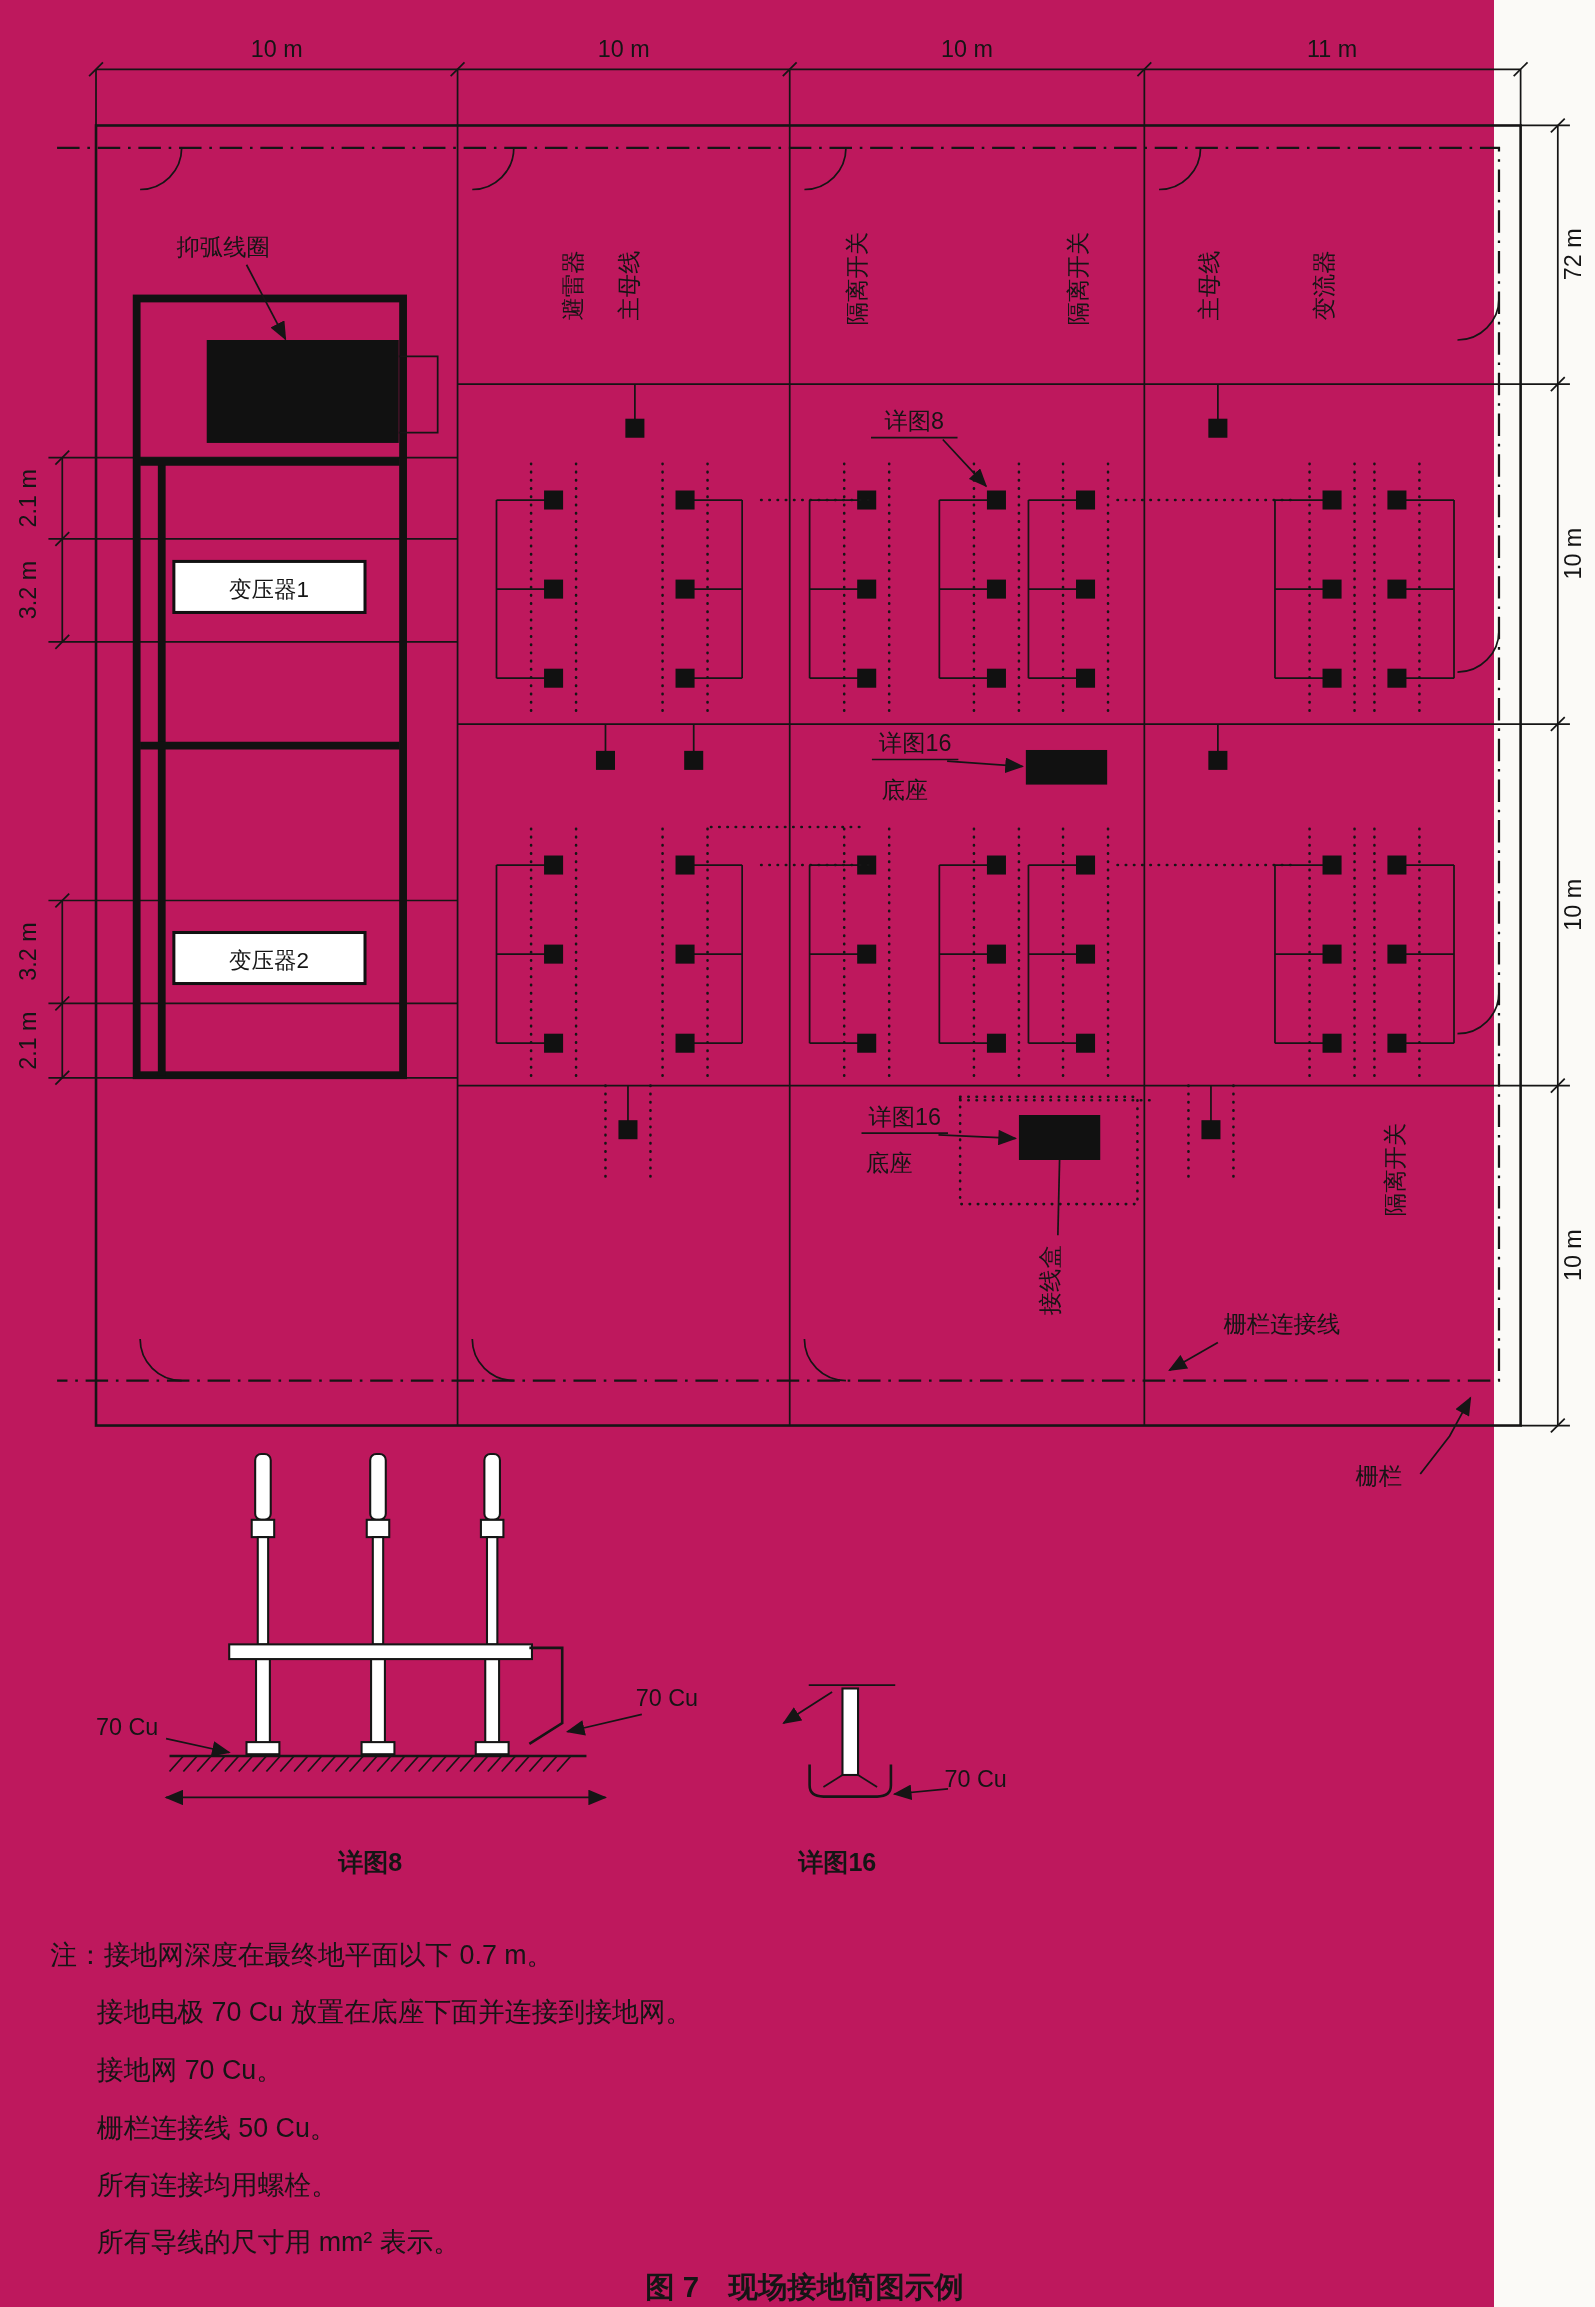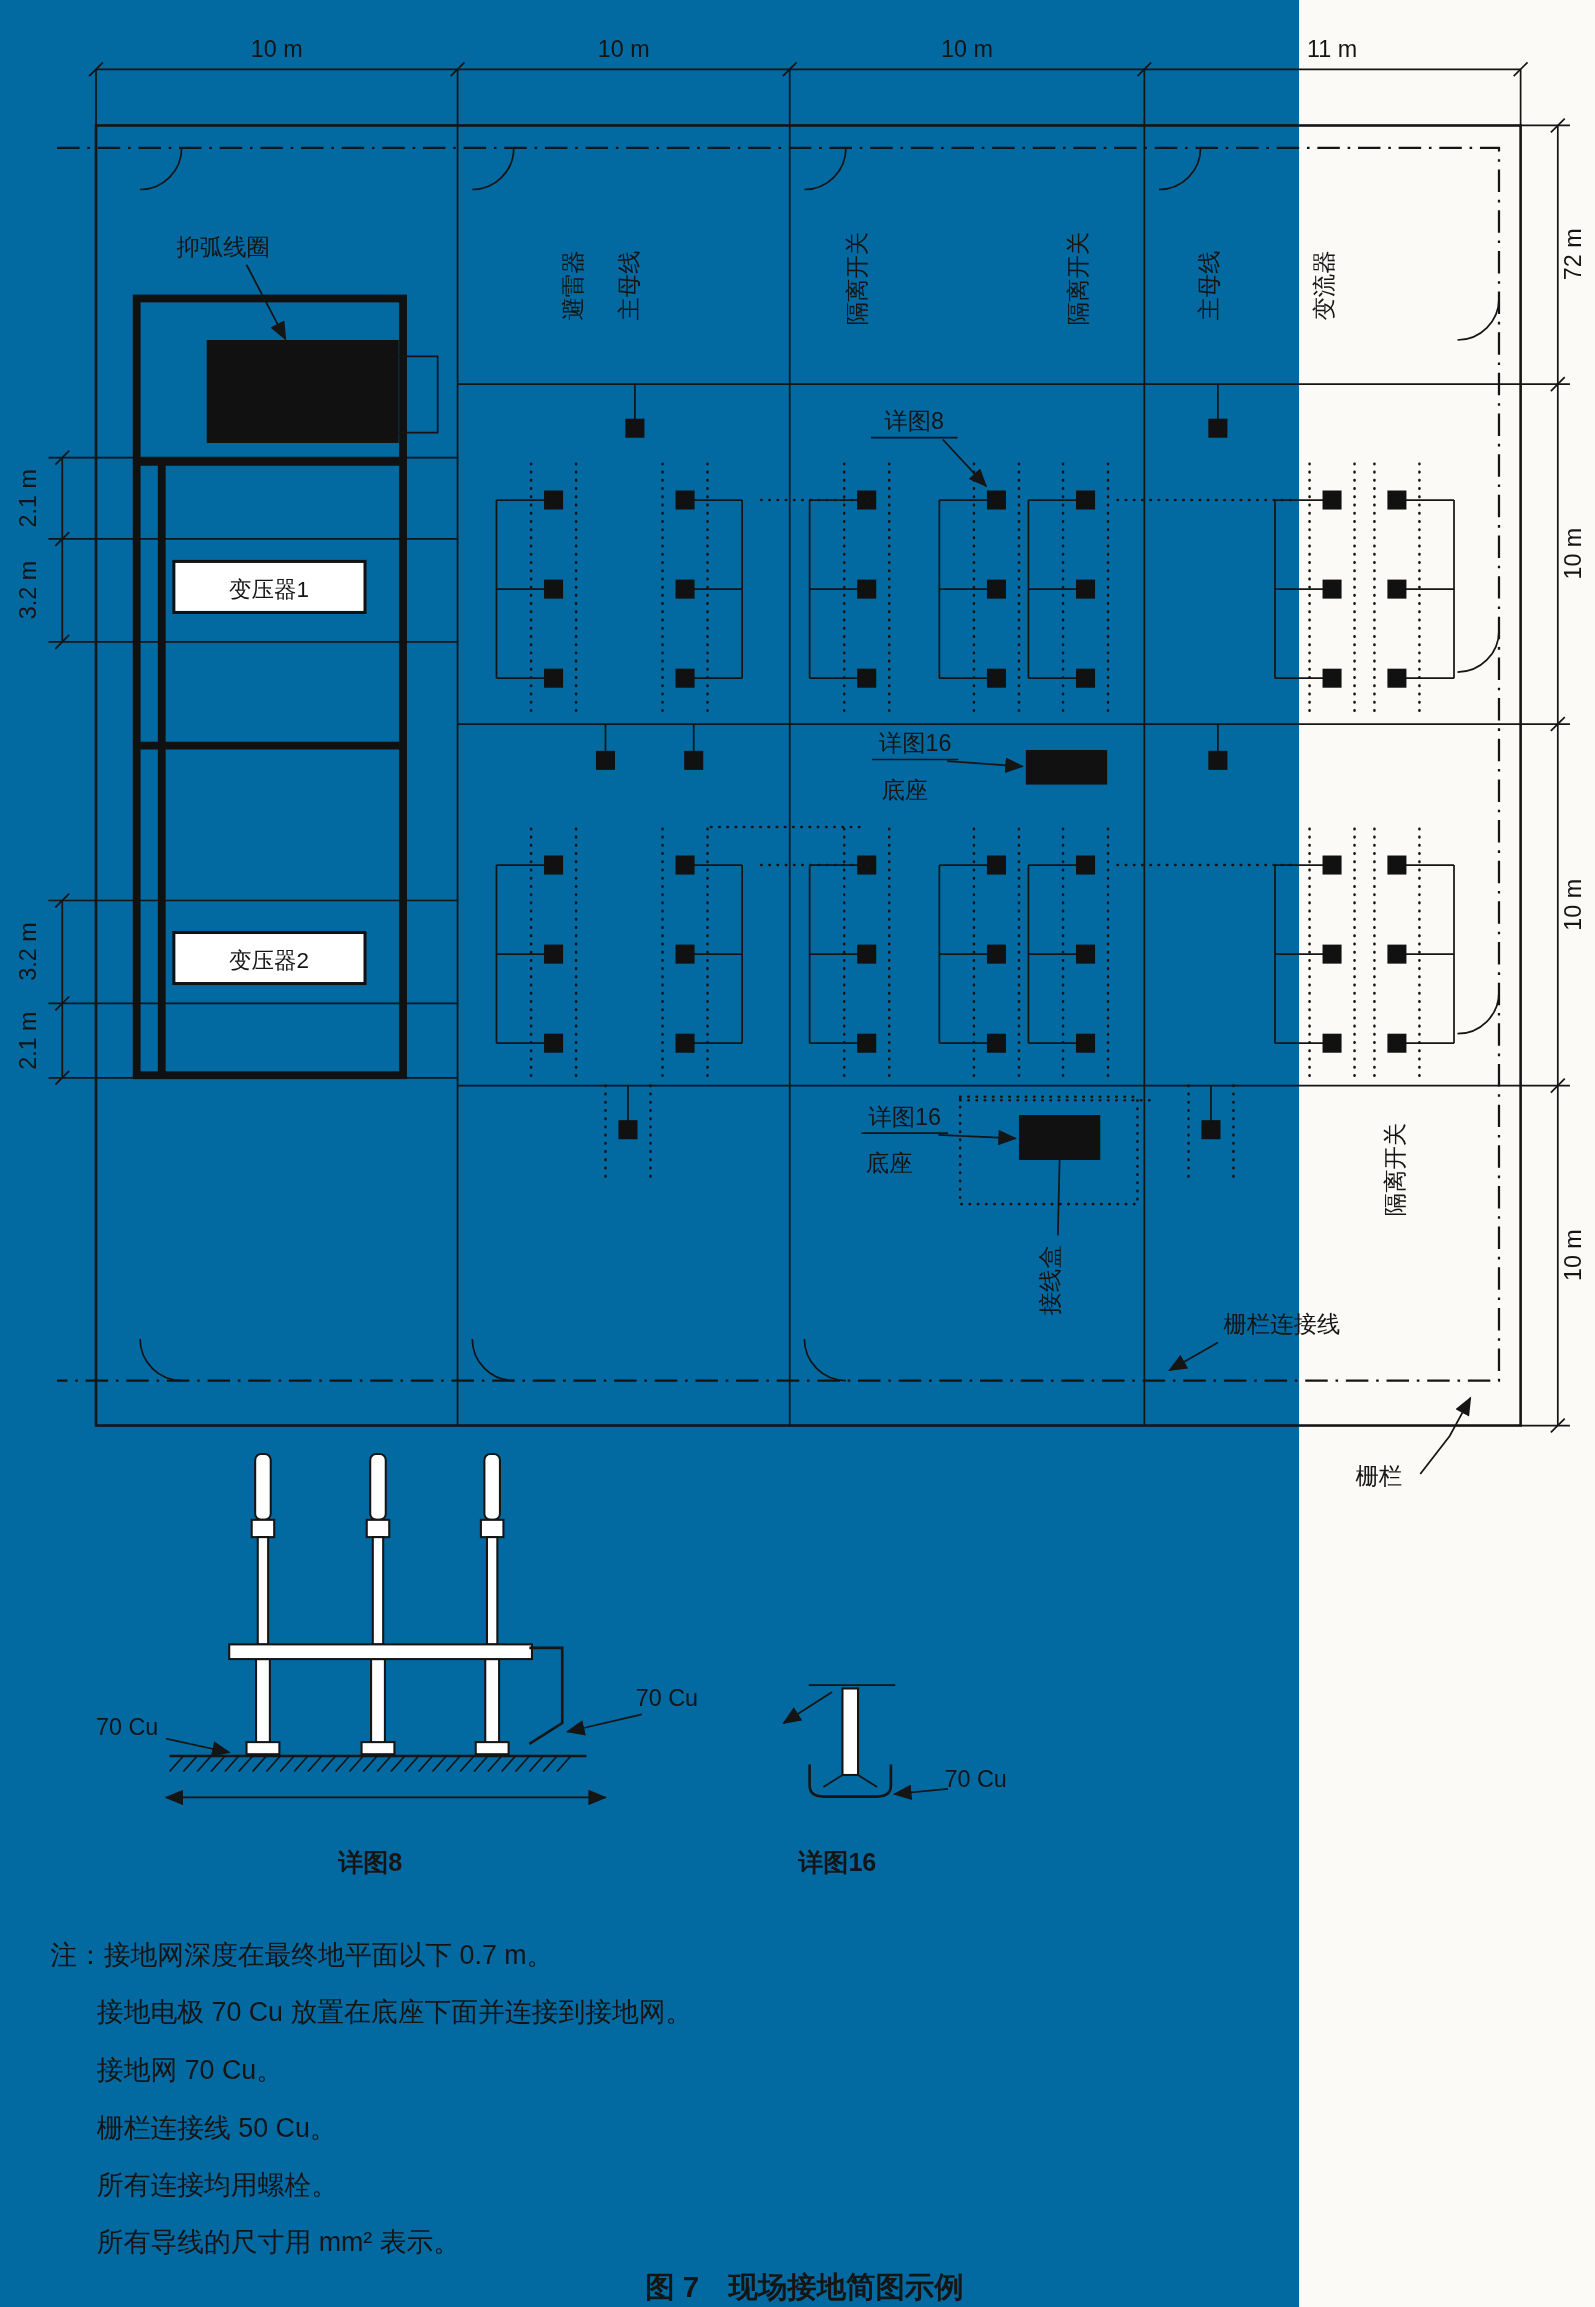--- a/index.html
+++ b/index.html
@@ -1,16 +1,16 @@
 <!DOCTYPE html>
 <html style="font-size:14px"><head>
 <meta charset="utf-8">
 <style>
   html,body{margin:0;padding:0;background:#fbfaf7;}
-  #page{width:1299px;height:2307px;position:relative;background:#0369a1;}
+  #page{width:1494px;height:2307px;position:relative;background:#be185d;}
   svg{display:block;}
   svg text{font-family:"Liberation Sans",sans-serif;fill:#151515;}
   .t27{font-size:27px;}
   .t26{font-size:26px;}
   .t31{font-size:31px;}
   .cap{font-size:34px;font-weight:bold;}
   .capsm{font-size:29px;font-weight:bold;}
   .ln{stroke:#151515;stroke-width:3;fill:none;}
   .thin{stroke:#151515;stroke-width:2;fill:none;}
   .thin3{stroke:#151515;stroke-width:3;fill:none;}

